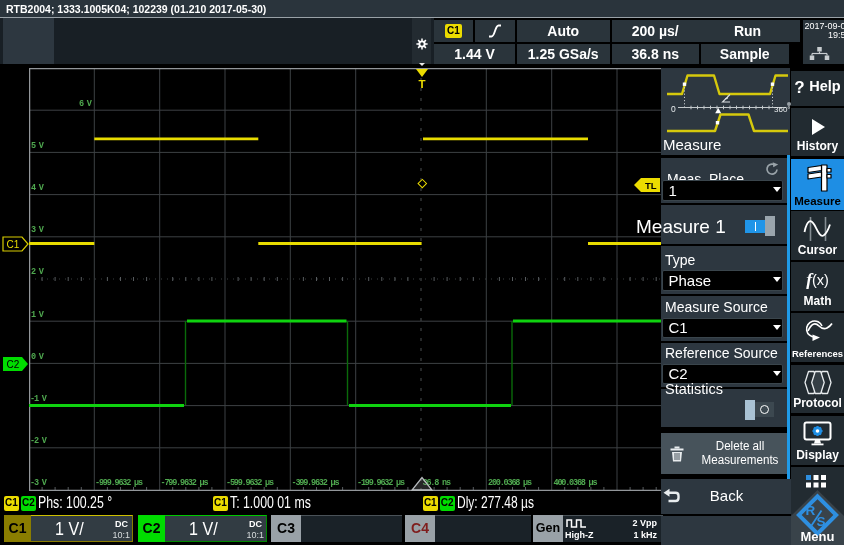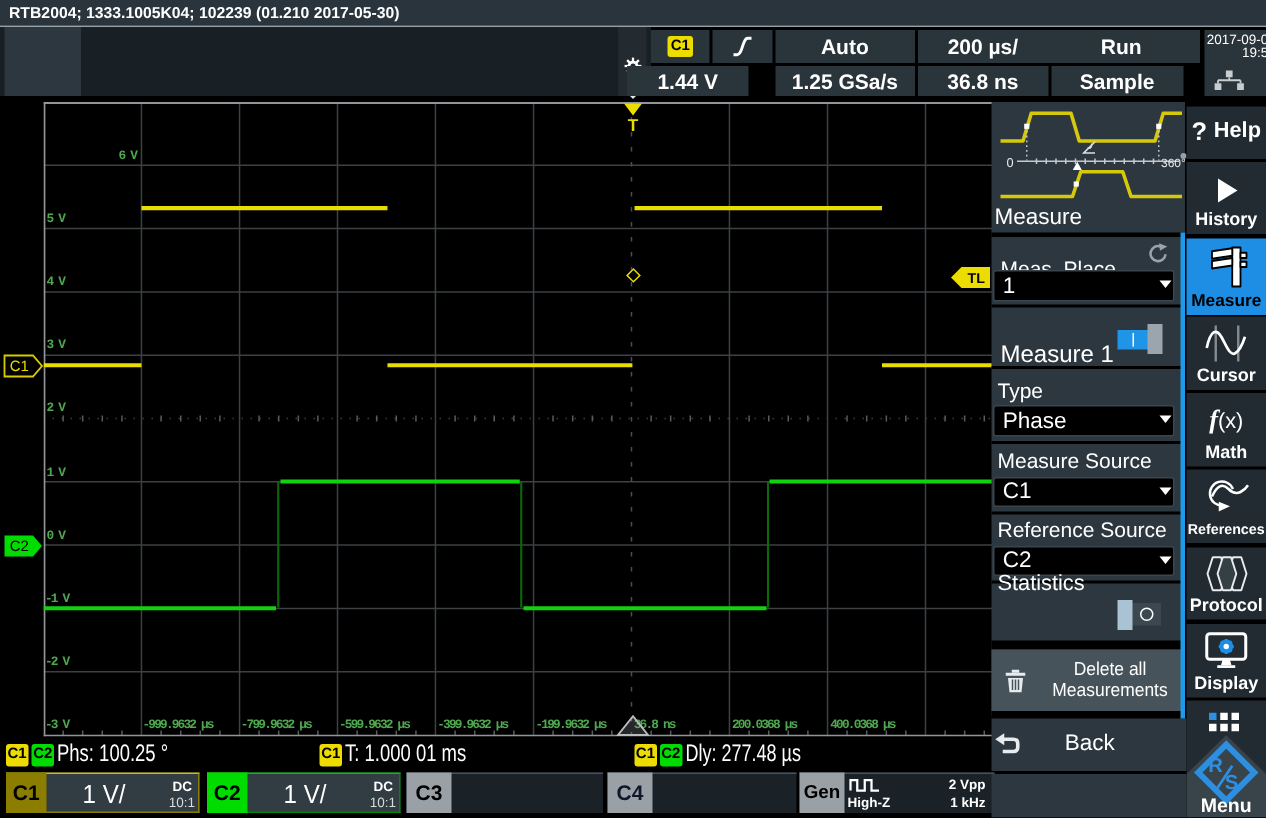--- a/index.html
+++ b/index.html
@@ -39,21 +39,21 @@
     <span style="background:#ecdc00;color:#000;font-size:10px;font-weight:bold;border-radius:2px;width:17px;height:14px;display:flex;align-items:center;justify-content:center;">C1</span>
   </div>
 <div class="cell" style="left:475px;top:20px;width:40px;height:21.5px;">
 <svg width="16" height="16" viewBox="0 0 16 16">
       <path d="M2,13.5 H4.5 C 8,13.5 8,2.5 11.5,2.5 H14" stroke="#fff" stroke-width="1.9" fill="none"></path>
     </svg>
 </div>
 <div class="cell" style="left:517px;top:20px;width:92.5px;height:21.5px;">Auto</div>
 <div class="cell" style="left:611.5px;top:20px;width:87.5px;height:21.5px;">200 µs/</div>
 <div class="cell" style="left:695px;top:20px;width:105px;height:21.5px;">Run</div>
-<div class="cell" style="left:418px;top:43.5px;width:81px;height:20.5px;">1.44 V</div>
+<div class="cell" style="left:434px;top:43.5px;width:81px;height:20.5px;">1.44 V</div>
 <div class="cell" style="left:517px;top:43.5px;width:92.5px;height:20.5px;">1.25 GSa/s</div>
 <div class="cell" style="left:611.5px;top:43.5px;width:87.5px;height:20.5px;">36.8 ns</div>
 <div class="cell" style="left:701px;top:43.5px;width:87.5px;height:20.5px;">Sample</div>
 
 <div class="cell" style="left:790.5px;top:20px;width:51px;height:44px;font-size:9px;font-weight:normal;justify-content:flex-end;align-items:flex-start;padding:1.5px 3px 0 0;text-align:right;line-height:9.5px;margin-left:12px;">2017-09-01<br>19:57</div>
 <div class="abs" style="left:790.5px;top:42px;width:53.5px;height:22px;display:flex;align-items:center;justify-content:flex-end;padding-right:13px;">
 <svg width="23" height="15" viewBox="0 0 23 15">
       <g fill="#c8cdd0">
 <rect x="9.25" y="1" width="4.5" height="4.5"></rect>
         <rect x="1.75" y="9.5" width="4.5" height="4.5"></rect>
@@ -184,21 +184,21 @@
 <div class="abs" style="left:107px;top:519px;width:21px;color:#fff;font-size:9px;font-weight:bold;text-align:right;">DC</div>
 <div class="abs" style="left:107px;top:530px;width:23px;color:#d8dcde;font-size:9px;text-align:right;">10:1</div>
 <div class="abs" style="left:138px;top:515px;width:129px;height:26.5px;background:#323c43;border:1.2px solid #008800;border-top:1.6px solid #00c800;"></div>
 <div class="abs" style="left:138px;top:515px;width:27px;height:26.5px;background:#00dc00;color:#000;font-weight:bold;font-size:14px;display:flex;align-items:center;justify-content:center;">C2</div>
 <div class="abs" style="left:188.5px;top:518.5px;color:#fff;font-size:17.5px;transform:scaleX(0.92);transform-origin:0 0;">1 V/</div>
 <div class="abs" style="left:241px;top:519px;width:21px;color:#fff;font-size:9px;font-weight:bold;text-align:right;">DC</div>
 <div class="abs" style="left:241px;top:530px;width:23px;color:#d8dcde;font-size:9px;text-align:right;">10:1</div>
 <div class="abs" style="left:271px;top:515px;width:131px;height:26.5px;border-top:1px solid #4a5258;background:#1a2228;"></div>
 <div class="abs" style="left:271px;top:515px;width:30px;height:26.5px;background:#99a1a7;color:#000;font-weight:bold;font-size:14px;display:flex;align-items:center;justify-content:center;">C3</div>
 <div class="abs" style="left:405px;top:515px;width:126px;height:26.5px;border-top:1px solid #4a5258;background:#1a2228;"></div>
-<div class="abs" style="left:405px;top:515px;width:30px;height:26.5px;background:#99a1a7;color:#0f172a;font-weight:bold;font-size:14px;display:flex;align-items:center;justify-content:center;">C4</div>
+<div class="abs" style="left:405px;top:515px;width:30px;height:26.5px;background:#99a1a7;color:#7f1d1d;font-weight:bold;font-size:14px;display:flex;align-items:center;justify-content:center;">C4</div>
 <div class="abs" style="left:533px;top:515px;width:130px;height:26.5px;border-top:1px solid #4a5258;background:#1a2228;"></div>
 <div class="abs" style="left:533px;top:515px;width:30px;height:26.5px;background:#99a1a7;color:#000;font-weight:bold;font-size:12.5px;display:flex;align-items:center;justify-content:center;">Gen</div>
 <svg class="abs" style="left:566px;top:518.5px;" width="21" height="9" viewBox="0 0 21 9">
     <path d="M1,8 V1 H5.5 V8 H10.5 V1 H15 V8 H20" stroke="#fff" stroke-width="1.5" fill="none"></path>
   </svg>
 <div class="abs" style="left:565px;top:529.5px;color:#fff;font-size:9px;font-weight:bold;">High-Z</div>
 <div class="abs" style="left:609px;top:518px;width:48px;color:#fff;font-size:9px;font-weight:bold;text-align:right;">2 Vpp</div>
 <div class="abs" style="left:609px;top:529.5px;width:48px;color:#fff;font-size:9px;font-weight:bold;text-align:right;">1 kHz</div>
 
 <div class="abs" style="left:661px;top:68px;width:129px;height:410px;background:#2d3740;"></div>
@@ -231,21 +231,21 @@
 
 <div class="mlabel" style="left:667px;top:171px;">Meas. Place</div>
 <svg class="abs" style="left:765px;top:161.5px;" width="14" height="14" viewBox="0 0 14 14">
     <path d="M12,7.5 A5,5 0 1 1 8.5,2.3" stroke="#99a3a9" stroke-width="1.7" fill="none"></path>
     <polygon points="7.7,0.2 13.2,2.4 8.3,5.2" fill="#99a3a9"></polygon>
   </svg>
 <div class="drop" style="top:180px;">1</div>
 <div class="chev" style="left:773px;top:187px;"></div>
 <div class="sep" style="top:203px;height:2px;"></div>
 
-<div class="mlabel" style="left:667px;top:216px;font-size:16px;margin-top:12px;">Measure 1</div>
+<div class="mlabel" style="left:636px;top:216px;font-size:19px;">Measure 1</div>
 <div class="abs" style="left:745px;top:220px;width:21px;height:13px;background:#2095e8;"></div>
 <div class="abs" style="left:754.5px;top:222px;width:1.8px;height:9px;background:#fff;"></div>
 <div class="abs" style="left:765px;top:216px;width:9.5px;height:20px;background:#9aa5ad;"></div>
 <div class="sep" style="top:244px;height:2px;"></div>
 
 <div class="mlabel" style="left:665px;top:251.5px;">Type</div>
 <div class="drop" style="top:270px;">Phase</div>
 <div class="chev" style="left:773px;top:277px;"></div>
 <div class="sep" style="top:293.5px;height:2px;"></div>
 

